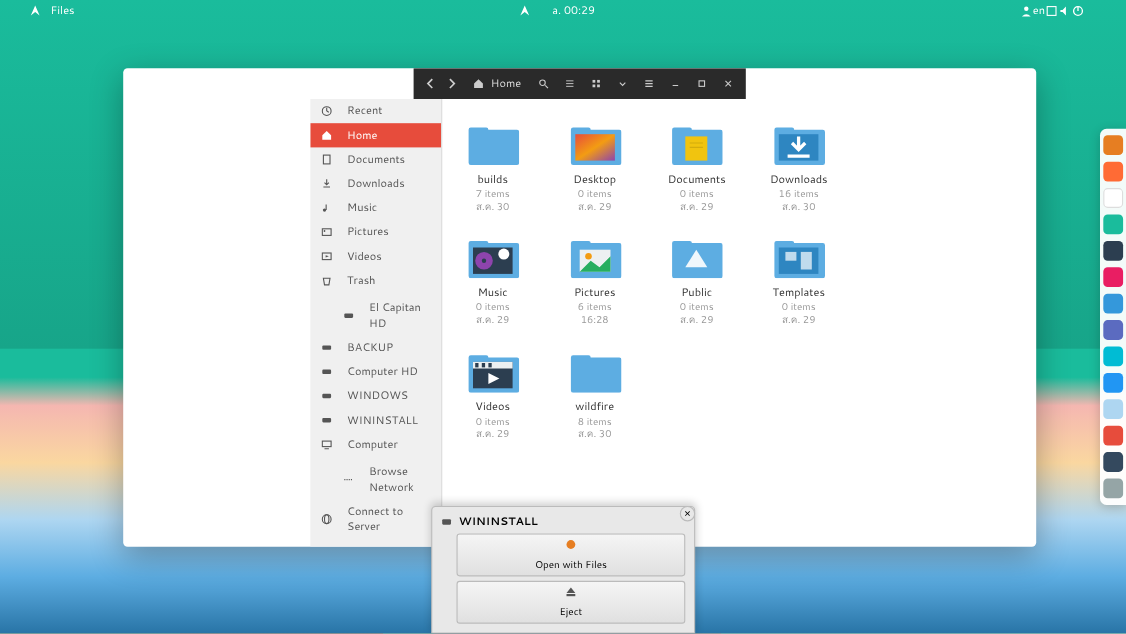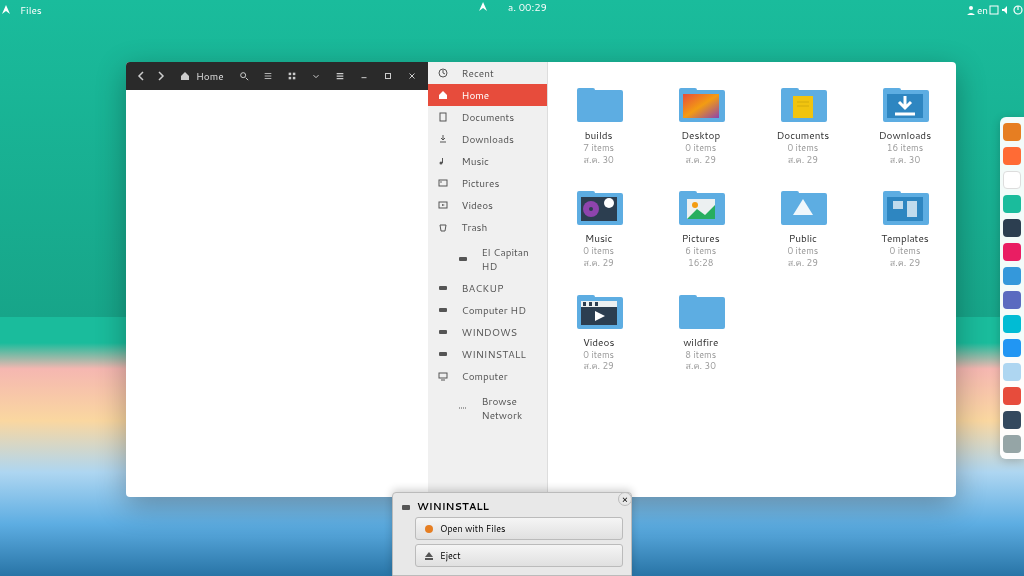--- a/index.html
+++ b/index.html
@@ -7,33 +7,33 @@
 
 
 .wallpaper { position: absolute; inset: 0; z-index: 0; }
 .wallpaper .sky { position: absolute; top: 0; left: 0; right: 0; height: 55%; background: linear-gradient(180deg, #1abc9c 0%, #17a589 100%); }
 .wallpaper .wave1 { position: absolute; bottom: 0; left: 0; right: 0; height: 70%; background: radial-gradient(ellipse 120% 80% at 10% 100%, #e74c3c 0%, #e74c3c 20%, transparent 20%); }
 .wallpaper .wave2 { position: absolute; bottom: 0; left: 0; right: 0; height: 65%; background: radial-gradient(ellipse 80% 70% at 40% 100%, #ec7063 0%, #ec7063 30%, transparent 30%); }
 .wallpaper .wave3 { position: absolute; bottom: 0; left: 0; right: 0; height: 55%; background: radial-gradient(ellipse 90% 70% at 70% 100%, #f1948a 0%, #f1948a 35%, transparent 35%); }
 .wallpaper .wave4 { position: absolute; bottom: 0; left: 0; right: 0; height: 45%; background: linear-gradient(180deg, transparent 0%, transparent 10%, #f5b7b1 20%, #fad7a0 40%, #aed6f1 60%, #5dade2 80%, #2874a6 100%); }
 
 
-.top-panel { position: absolute; top: 0; left: 0; right: 0; height: 20px; z-index: 10; display: flex; color: white; font-size: 10px; padding: 0 0; }
+.top-panel { position: absolute; top: 0; left: 0; right: 12px; height: 20px; z-index: 10; display: flex; align-items: center; color: white; font-size: 10px; padding: 0 26px; }
 .top-panel .left { display: flex; align-items: center; gap: 8px; }
 .top-panel .center { position: absolute; left: 50%; transform: translateX(-50%); display: flex; align-items: center; gap: 19px; }
 .top-panel .right { margin-left: auto; display: flex; align-items: center; }
 .arch-logo { width: 12px; height: 12px; }
 .panel-icon { width: 12px; height: 12px; display: inline-flex; align-items: center; justify-content: center; }
 
 
 .dock { position: absolute; right: 0; top: 50%; transform: translateY(-50%); width: 24px; background: rgba(255,255,255,0.95); border-radius: 6px 0 0 6px; padding: 6px 3px; z-index: 5; display: flex; flex-direction: column; gap: 6px; box-shadow: 0 2px 10px rgba(0,0,0,0.2); }
 .dock-item { width: 18px; height: 18px; border-radius: 4px; }
 
 
-.window { position: absolute; left: 126px; top: 62px; width: 830px; height: 435px; background: white; border-radius: 4px; box-shadow: 0 8px 30px rgba(0,0,0,0.3); z-index: 3; display: flex; flex-direction: row; overflow: hidden; }
+.window { position: absolute; left: 112px; top: 62px; width: 830px; height: 435px; background: white; border-radius: 4px; box-shadow: 0 8px 30px rgba(0,0,0,0.3); z-index: 3; display: flex; flex-direction: column; overflow: hidden; align-items: center; }
 .titlebar { height: 28px; background: #2a2a2a; display: flex; align-items: center; padding: 0 8px; gap: 6px; color: #ddd; font-size: 10px; }
 .tb-btn { width: 14px; height: 14px; display: flex; align-items: center; justify-content: center; color: #ccc; cursor: pointer; }
 .tb-btn svg { width: 10px; height: 10px; }
 .path-bar { display: flex; align-items: center; gap: 4px; margin-left: 4px; }
 .tb-spacer { flex: 1; }
 .tb-right { display: flex; align-items: center; gap: 8px; }
 .tb-right .tb-btn { width: 16px; }
 
 .window-body { flex: 1; display: flex; overflow: hidden; }
 
@@ -51,21 +51,21 @@
 .folder-item { display: flex; flex-direction: column; align-items: center; text-align: center; cursor: pointer; }
 .folder-icon { width: 48px; height: 40px; margin-bottom: 6px; position: relative; }
 .folder-label { font-size: 10px; color: #333; }
 .folder-meta { font-size: 9px; color: #999; line-height: 1.3; }
 
 
 .notification { position: absolute; left: 50%; transform: translateX(-50%); bottom: 0; width: 240px; background: #e8e8e8; border: 1px solid #bbb; border-radius: 4px 4px 0 0; z-index: 20; font-size: 10px; padding: 6px 8px 8px 8px; box-shadow: 0 -2px 8px rgba(0,0,0,0.2); }
 .notif-header { display: flex; align-items: center; gap: 6px; margin-bottom: 4px; font-weight: bold; }
 .notif-close { position: absolute; top: -1px; right: -1px; width: 14px; height: 14px; background: #e8e8e8; border: 1px solid #bbb; border-radius: 50%; display: flex; align-items: center; justify-content: center; font-size: 10px; cursor: pointer; }
 .notif-buttons { display: flex; flex-direction: column; gap: 4px; padding-left: 14px; }
-.notif-btn { background: linear-gradient(#f5f5f5, #e0e0e0); border: 1px solid #bbb; border-radius: 3px; padding: 4px 8px; text-align: left; font-size: 9px; cursor: pointer; display: flex; align-items: center; gap: 6px; }
+.notif-btn { background: linear-gradient(#f5f5f5, #e0e0e0); border: 1px solid #bbb; border-radius: 3px; padding: 4px 8px; text-align: left; font-size: 9px; cursor: pointer; display: flex; align-items: center; gap: 6px; flex-direction: column; }
 .notif-icon { width: 10px; height: 10px; }
 </style>
 </head>
 <body>
 
 <div class="wallpaper">
   <div class="sky"></div>
   <div class="wave1"></div>
   <div class="wave2"></div>
   <div class="wave3"></div>
@@ -347,20 +347,30 @@
   </div>
         <div class="sidebar-item section-gap">
     <span class="sb-icon">
             <svg viewBox="0 0 10 10">
               <line x1="1" y1="5" x2="9" y2="5" stroke="currentColor" stroke-dasharray="1"></line>
             </svg>
           </span>
     <span>Browse Network</span>
 
   </div>
+        <div class="sidebar-item">
+    <span class="sb-icon">
+            <svg viewBox="0 0 10 10">
+              <circle cx="5" cy="5" r="4" fill="none" stroke="currentColor"></circle>
+              <ellipse cx="5" cy="5" rx="2" ry="4" fill="none" stroke="currentColor"></ellipse>
+            </svg>
+          </span>
+    <span>Connect to Server</span>
+
+  </div>
       </div>
     <div class="content">
       <div class="grid" id="grid-container">
           <div class="folder-item">
     <div class="folder-icon"><svg viewBox="0 0 48 40" width="48" height="40">
                 <path d="M2 8 Q2 6 4 6 L18 6 Q20 6 20 8 L46 8 Q48 8 48 10 L48 38 Q48 40 46 40 L4 40 Q2 40 2 38 Z" fill="#5dade2"></path>
               </svg></div>
     <div class="folder-label">builds</div>
     <div class="folder-meta">7 items</div>
     <div class="folder-meta">ส.ค. 30</div>

